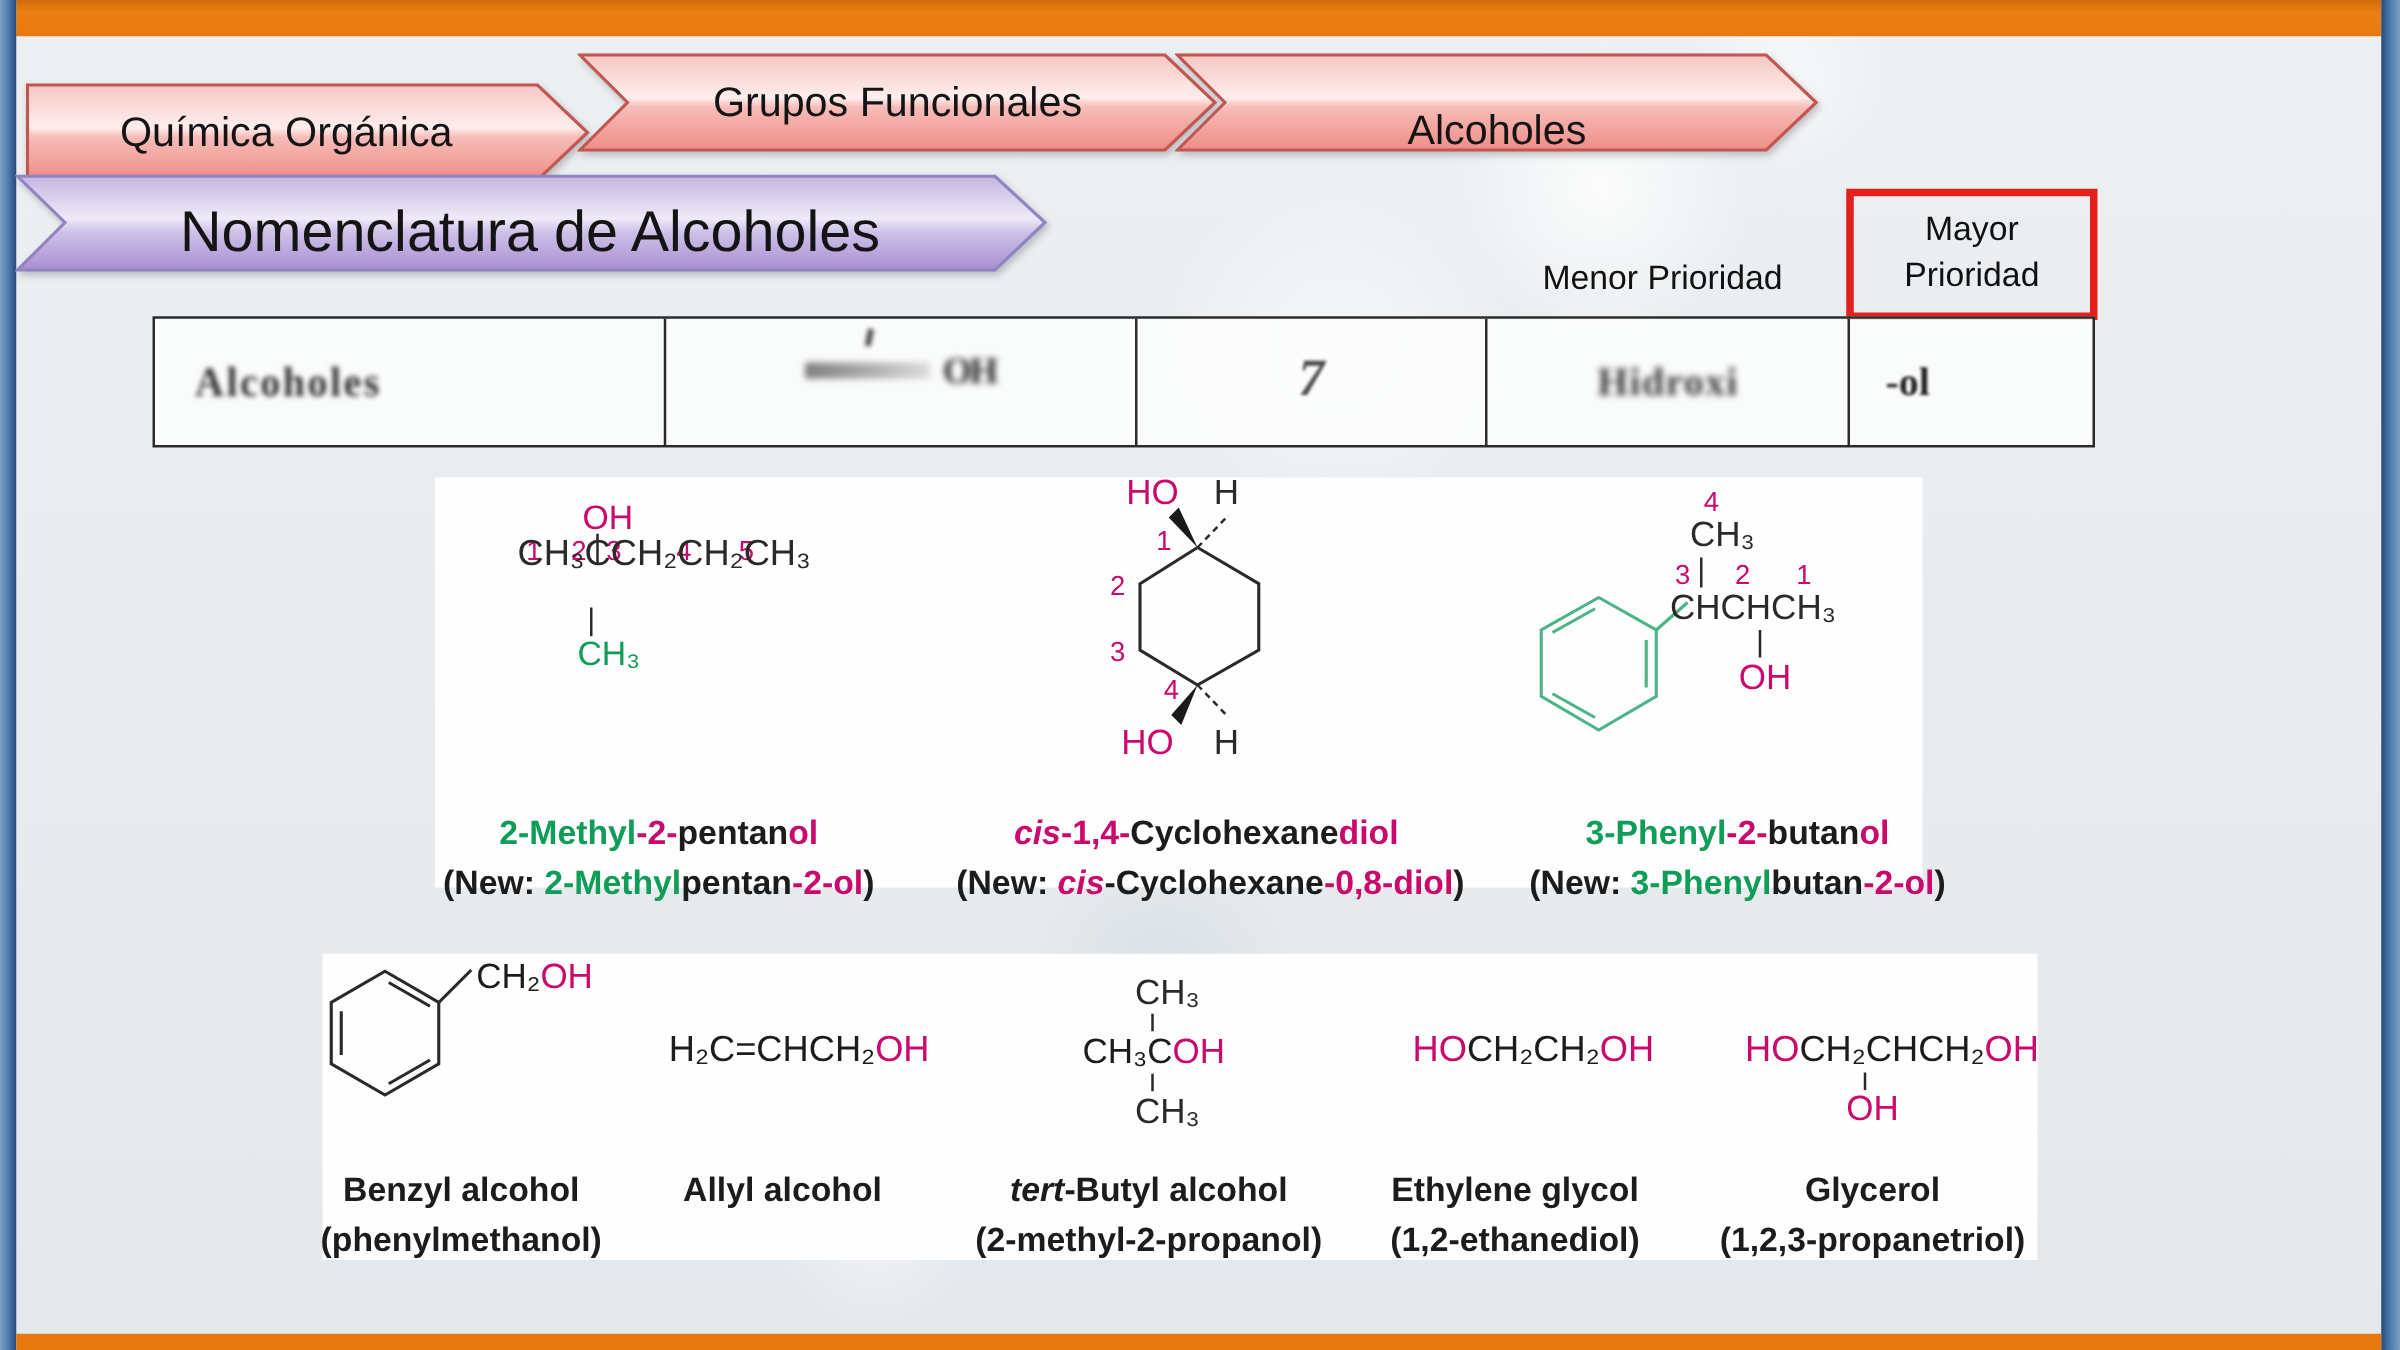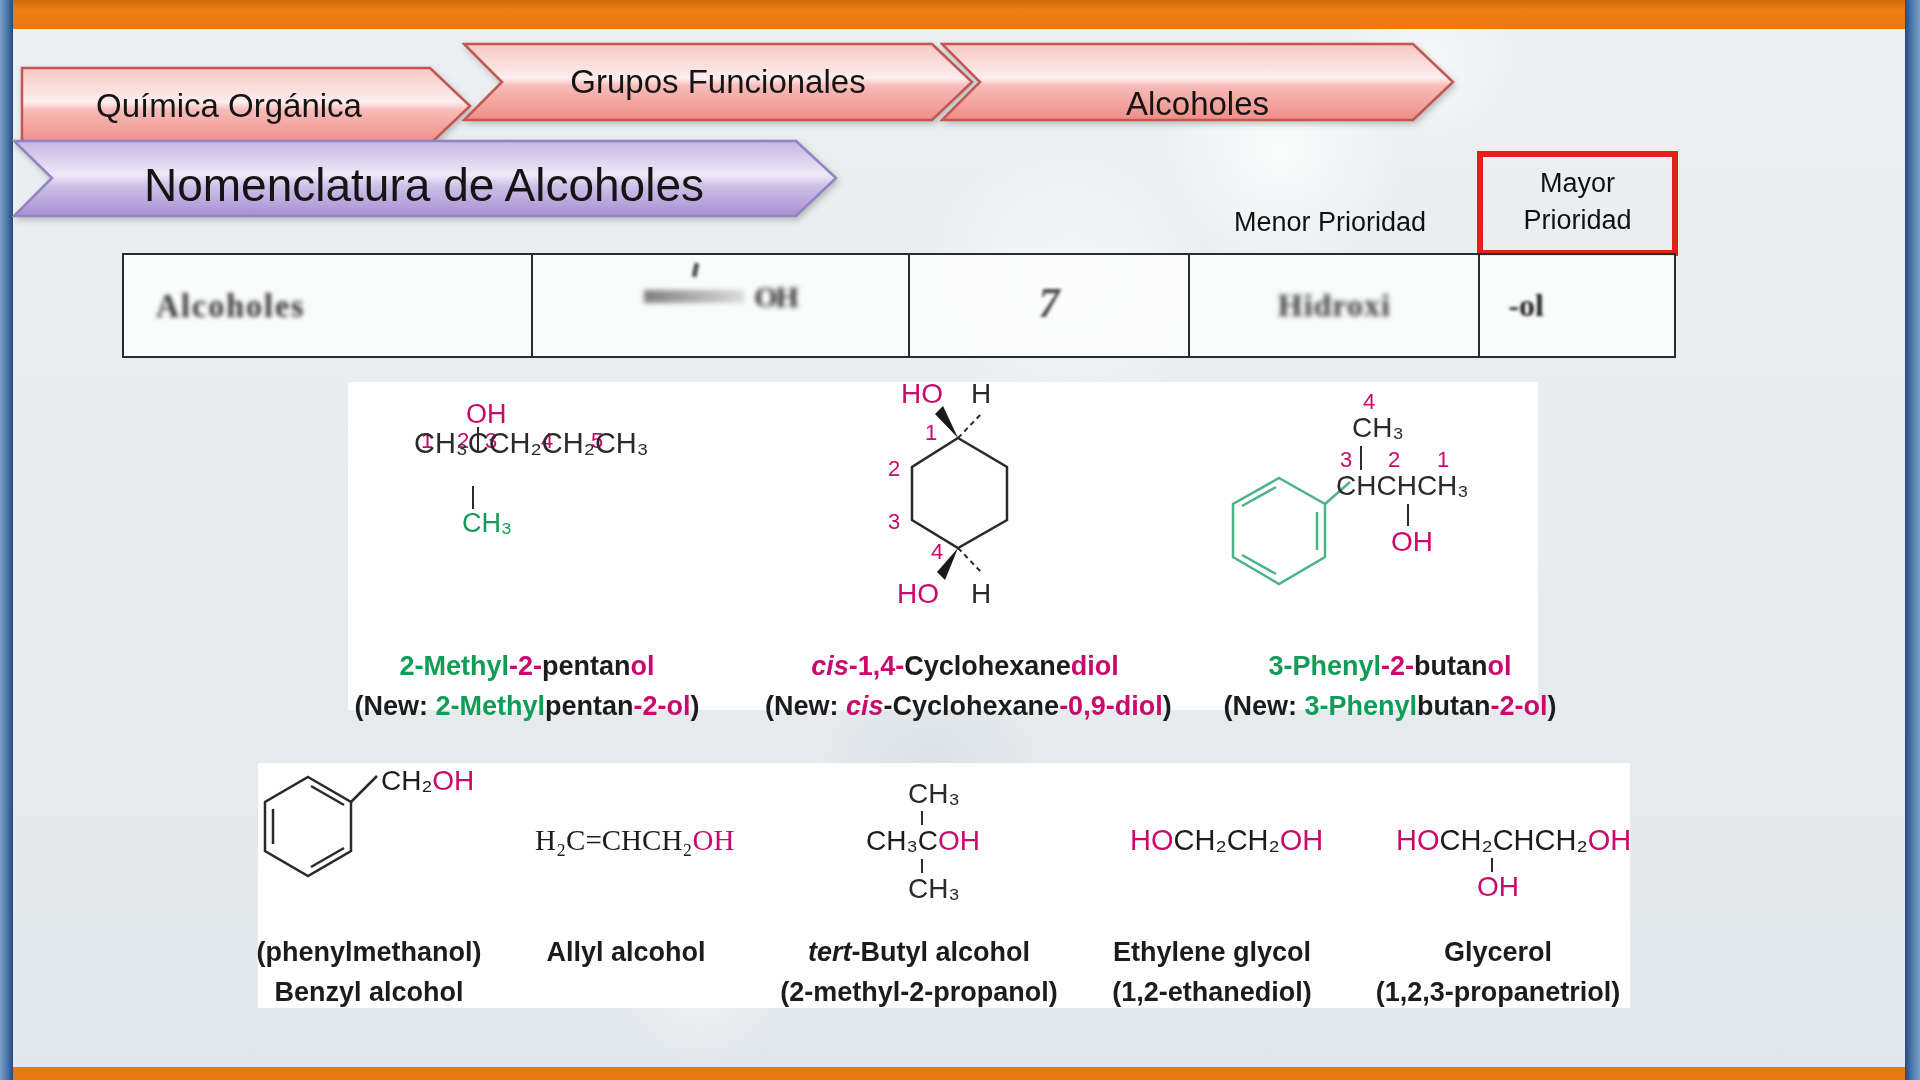--- a/index.html
+++ b/index.html
@@ -99,21 +99,21 @@
   
   .nameblock{text-align:center;font-weight:bold;font-size:27px;line-height:40px;white-space:nowrap;}
   #name1{left:347px;top:646px;width:360px;}
   #name2{left:765px;top:646px;width:400px;}
   #name3{left:1190px;top:646px;width:400px;}
   .it{font-style:italic;}
   .c-k{color:#1c1c1c;} .c-p{color:#c9096b;} .c-g{color:#0f9d58;}
 
   
   #b1-formula{left:381px;top:765px;}
-  #b2-formula{left:535px;top:824px;font-size:29px;font-family:Liberation Serif, serif;}
+  #b2-formula{left:535px;top:824px;font-size:29px;}
   #b3-top{left:908px;top:778px;}
   #b3-bond1{left:921px;top:811px;height:14px;}
   #b3-mid{left:866px;top:825px;}
   #b3-bond2{left:921px;top:859px;height:14px;}
   #b3-bot{left:908px;top:873px;}
   #b4-formula{left:1130px;top:824px;font-size:29px;}
   #b5-formula{left:1396px;top:824px;font-size:29px;}
   #b5-bond{left:1491px;top:858px;height:14px;}
   #b5-oh{left:1477px;top:871px;}
 
@@ -250,21 +250,21 @@
   <span class="abs chem" id="s3-formula">CHCHCH₃</span>
   <div class="abs bond" id="s3-bond2"></div>
   <span class="abs chem pink" id="s3-oh">OH</span>
 
   <div class="abs nameblock" id="name1">
     <div><span class="c-g">2-Methyl</span><span class="c-p">-2-</span><span class="c-k">pentan</span><span class="c-p">ol</span></div>
     <div><span class="c-k">(New: </span><span class="c-g">2-Methyl</span><span class="c-k">pentan</span><span class="c-p">-2-ol</span><span class="c-k">)</span></div>
   </div>
   <div class="abs nameblock" id="name2">
     <div><span class="c-p it">cis</span><span class="c-p">-1,4-</span><span class="c-k">Cyclohexane</span><span class="c-p">diol</span></div>
-    <div><span class="c-k">(New: </span><span class="c-p it">cis</span><span class="c-k">-Cyclohexane</span><span class="c-p">-0,9-diol</span><span class="c-k">)</span></div>
+    <div><span class="c-k">(New: </span><span class="c-p it">cis</span><span class="c-k">-Cyclohexane</span><span class="c-p">-0,8-diol</span><span class="c-k">)</span></div>
   </div>
   <div class="abs nameblock" id="name3">
     <div><span class="c-g">3-Phenyl</span><span class="c-p">-2-</span><span class="c-k">butan</span><span class="c-p">ol</span></div>
     <div><span class="c-k">(New: </span><span class="c-g">3-Phenyl</span><span class="c-k">butan</span><span class="c-p">-2-ol</span><span class="c-k">)</span></div>
   </div>
 
   <svg class="abs" style="left:255px;top:763px" width="135" height="130">
     <path d="M53,14 L96,39 L96,88 L53,113 L10,88 L10,39 Z" fill="none" stroke="#2a2a2a" stroke-width="2.5"></path>
     <line x1="56" y1="23" x2="89" y2="42" stroke="#2a2a2a" stroke-width="2.5"></line>
     <line x1="18" y1="46" x2="18" y2="81" stroke="#2a2a2a" stroke-width="2.5"></line>
@@ -277,22 +277,22 @@
   <div class="abs bond" id="b3-bond1"></div>
   <span class="abs chem" id="b3-mid"><span class="c-k">CH₃C</span><span class="c-p">OH</span></span>
   <div class="abs bond" id="b3-bond2"></div>
   <span class="abs chem" id="b3-bot">CH₃</span>
   <span class="abs chem" id="b4-formula"><span class="c-p">HO</span><span class="c-k">CH₂CH₂</span><span class="c-p">OH</span></span>
   <span class="abs chem" id="b5-formula"><span class="c-p">HO</span><span class="c-k">CH₂CHCH₂</span><span class="c-p">OH</span></span>
   <div class="abs bond" id="b5-bond"></div>
   <span class="abs chem pink" id="b5-oh">OH</span>
 
   <div class="abs nameblock" id="bname1">
+    <div><span class="c-k">Benzyl alcohol</span></div>
     <div><span class="c-k">(phenylmethanol)</span></div>
-    <div><span class="c-k">Benzyl alcohol</span></div>
   </div>
   <div class="abs nameblock" id="bname2">
     <div><span class="c-k">Allyl alcohol</span></div>
   </div>
   <div class="abs nameblock" id="bname3">
     <div><span class="c-k it">tert</span><span class="c-k">-Butyl alcohol</span></div>
     <div><span class="c-k">(2-methyl-2-propanol)</span></div>
   </div>
   <div class="abs nameblock" id="bname4">
     <div><span class="c-k">Ethylene glycol</span></div>

